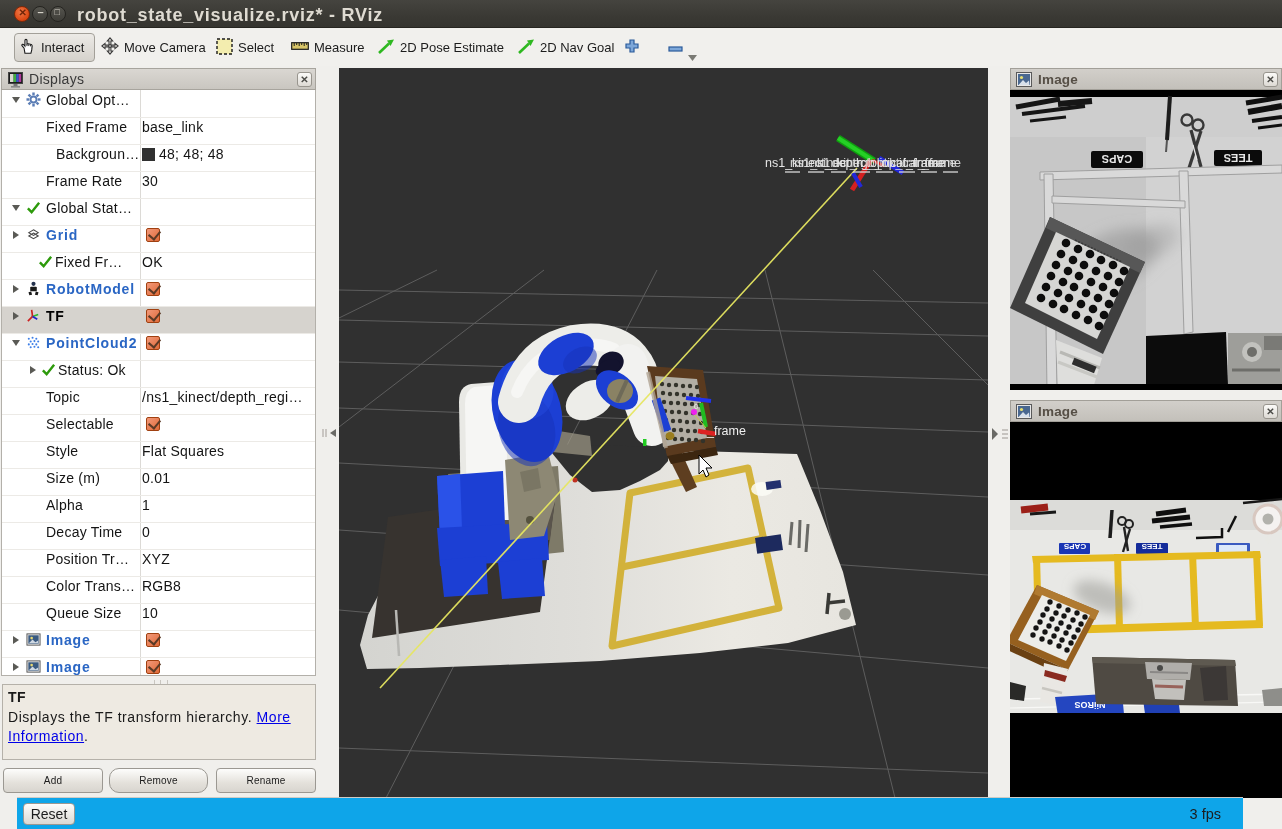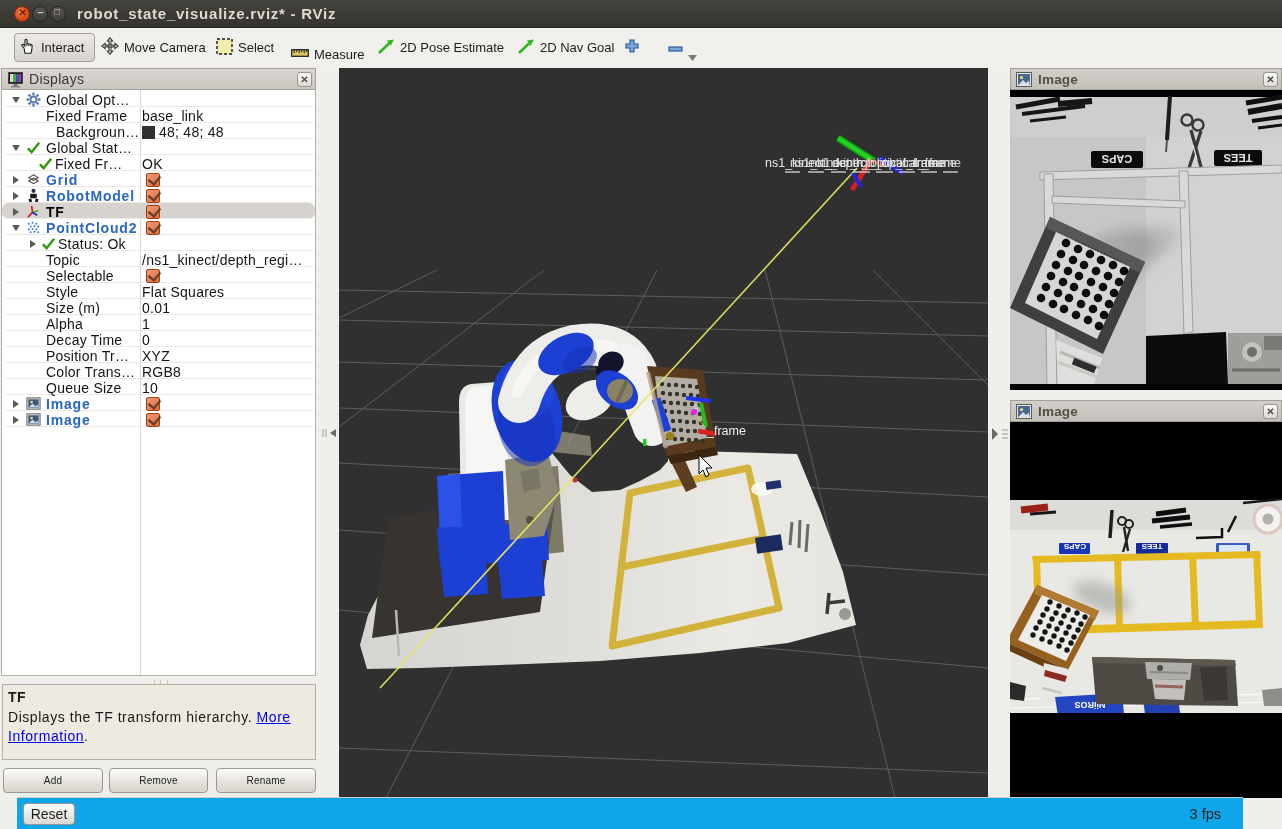--- a/index.html
+++ b/index.html
@@ -5,39 +5,39 @@
 * { margin:0; padding:0; box-sizing:border-box; }
 html,body { width:1282px; height:829px; overflow:hidden; font-family:"Liberation Sans", sans-serif; }
 body { position:relative; background:#f0efec; }
 #titlebar { position:absolute; left:0; top:0; width:1282px; height:28px;
   background:linear-gradient(#45443f,#3a3934 60%,#35342f); border-bottom:1px solid #262520; }
 .wbtn { position:absolute; top:6px; width:16px; height:16px; border-radius:50%; }
 #btn-close { left:14px; background:radial-gradient(circle at 40% 35%, #f07746, #d94612 70%); border:1px solid #802808; }
 #btn-min, #btn-max { background:linear-gradient(#55544e,#3e3d38); border:1px solid #24231f; }
 #btn-min { left:32px; } #btn-max { left:50px; }
 .wglyph { position:absolute; color:#d8d4cb; font-weight:bold; font-size:11px; }
-#title-text { position:absolute; left:77px; top:5px; color:#dfdbd2; font-weight:bold; font-size:15px; letter-spacing:0.75px; }
+#title-text { position:absolute; left:77px; top:5px; color:#dfdbd2; font-weight:bold; font-size:18px; letter-spacing:0.75px; }
 #toolbar { position:absolute; left:0; top:29px; width:1282px; height:37px; background:#f1f0ed; }
 .tbtn { position:absolute; top:4px; height:29px; display:flex; align-items:center; font-size:13px; color:#1c1c1c; }
 #b-interact { left:14px; width:81px; border:1px solid #a3a099; border-radius:4px;
   background:linear-gradient(#eceae6,#d5d2cc); padding-left:4px; }
 .ticon { display:inline-block; margin-right:5px; }
 #grip { position:absolute; left:3px; top:42px; width:7px; height:13px;
   border-left:2px dotted #c5c2bc; border-right:2px dotted #c5c2bc; }
 #displays { position:absolute; left:1px; top:68px; width:315px; }
 #d-header { position:absolute; left:0; top:0; width:315px; height:22px;
   background:linear-gradient(#dad7d2,#c9c6c0); border:1px solid #a7a49d;
   font-size:14px; color:#3a3a3a; line-height:21px; letter-spacing:0.3px; }
 #d-header .htxt { position:absolute; left:27px; top:0; }
 .closebox { position:absolute; top:3px; width:15px; height:15px; border:1px solid #98958e; border-radius:3px;
   background:linear-gradient(#fbfaf8,#dddad4); color:#4a4a46; font-size:10px; font-weight:bold;
   text-align:center; line-height:14px; }
 #d-tree { padding-top:1.4px; position:absolute; left:0; top:22px; width:315px; height:586px; background:#fff;
   border:1px solid #b3b0aa; border-top:none; font-size:14px; color:#141414; overflow:hidden; letter-spacing:0.25px; }
-.trow { position:relative; width:100%; height:16px; line-height:19.05px; white-space:nowrap; border-bottom:1px solid #eceae6; box-sizing:border-box;border-radius:6px; }
+.trow { position:relative; width:100%; height:27px; line-height:19.05px; white-space:nowrap; border-bottom:1px solid #eceae6; box-sizing:border-box; }
 .trow.sel { background:#d6d3ce; }
 .lbl { position:absolute; top:0; }
 .val { position:absolute; left:140px; top:0; }
 .colsep { position:absolute; left:138px; top:0; width:1px; height:586px; background:#dcdad6; }
 .bname { font-weight:bold; color:#2a66c4; letter-spacing:0.8px; }
 .kname { font-weight:bold; color:#000; letter-spacing:0.8px; }
 .arrow { position:absolute; top:6px; width:0; height:0; }
 .arr-d { border-left:4.5px solid transparent; border-right:4.5px solid transparent; border-top:6px solid #5a5a55; }
 .arr-r { border-top:4.5px solid transparent; border-bottom:4.5px solid transparent; border-left:6px solid #5a5a55; margin-top:-1px;}
 .cbx { position:absolute; left:144px; top:2px; width:14px; height:14px; border:1px solid #a04010; border-radius:2px;
@@ -91,21 +91,21 @@
           <g fill="#e8e6e2" stroke="#3a3a3a" stroke-width="1.2">
             <path d="M10 1 L13 4.5 L11 4.5 L11 8.7 L8.9 8.7 L8.9 4.5 L7 4.5 Z"></path>
             <path d="M10 19 L13 15.5 L11 15.5 L11 11.3 L8.9 11.3 L8.9 15.5 L7 15.5 Z"></path>
             <path d="M1 10 L4.5 7 L4.5 9 L8.7 9 L8.7 11 L4.5 11 L4.5 13 Z"></path>
             <path d="M19 10 L15.5 7 L15.5 9 L11.3 9 L11.3 11 L15.5 11 L15.5 13 Z"></path>
           </g>
         </svg></span>Move Camera</div>
   <div class="tbtn" style="left:216px;"><span class="ticon"><svg width="17" height="17" viewBox="0 0 17 17">
           <rect x="1" y="1" width="15" height="15" fill="#f3edaf" stroke="#1a1a1a" stroke-width="1.4" stroke-dasharray="3 2"></rect>
         </svg></span>Select</div>
-  <div class="tbtn" style="left:291px;align-items:flex-end;"><span class="ticon"><svg width="18" height="12" viewBox="0 0 18 12">
+  <div class="tbtn" style="left:291px;"><span class="ticon"><svg width="18" height="12" viewBox="0 0 18 12">
           <rect x="0.7" y="2.7" width="16.6" height="6.6" fill="#d8c568" stroke="#1a1a1a" stroke-width="1.2"></rect>
           <path d="M3.2 3 L3.2 6 M5.7 3 L5.7 5 M8.2 3 L8.2 6 M10.7 3 L10.7 5 M13.2 3 L13.2 6 M15.7 3 L15.7 5" stroke="#1a1a1a" stroke-width="1"></path>
         </svg></span>Measure</div>
   <div class="tbtn" style="left:378px;"><span class="ticon"><svg width="17" height="15" viewBox="0 0 17 15">
           <path d="M1 14 L11 4.5" stroke="#2eb820" stroke-width="2.6"></path>
           <path d="M9 1.5 L16 0.5 L12.5 7 Z" fill="#2eb820"></path>
         </svg></span>2D Pose Estimate</div>
   <div class="tbtn" style="left:518px;"><span class="ticon"><svg width="17" height="15" viewBox="0 0 17 15">
           <path d="M1 14 L11 4.5" stroke="#2eb820" stroke-width="2.6"></path>
           <path d="M9 1.5 L16 0.5 L12.5 7 Z" fill="#2eb820"></path>
@@ -164,46 +164,50 @@
       </div>
     <div class="trow">
         <span class="lbl" style="left:44px;">Fixed Frame</span>
         <span class="val">base_link</span>
       </div>
     <div class="trow">
         <span class="lbl" style="left:54px;">Backgroun…</span>
         <span class="val"><span style="display:inline-block;width:13px;height:13px;background:#303030;vertical-align:-2px;margin-right:4px;"></span>48; 48; 48</span>
       </div>
     <div class="trow">
+        <span class="lbl" style="left:44px;">Frame Rate</span>
+        <span class="val">30</span>
+      </div>
+    <div class="trow">
         <span class="arrow arr-d" style="left:10px;"></span>
         <span class="icon16" style="left:24px;">
       <svg width="15" height="15" viewBox="0 0 16 16">
             <path d="M2 9 L6 13 L14 3" fill="none" stroke="#2d9a0b" stroke-width="2.6"></path>
           </svg></span>
       <span class="lbl" style="left:44px;">Global Stat…</span>
-      </div>
-    <div class="trow">
-        <span class="icon16" style="left:36px;">
-      <svg width="15" height="15" viewBox="0 0 16 16">
-            <path d="M2 9 L6 13 L14 3" fill="none" stroke="#2d9a0b" stroke-width="2.6"></path>
-          </svg></span>
-      <span class="lbl" style="left:53px;">Fixed Fr…</span>
-        <span class="val">OK</span>
       </div>
     <div class="trow">
         <span class="arrow arr-r" style="left:11px;"></span>
         <span class="icon16" style="left:24px;">
       <svg width="15" height="15" viewBox="0 0 16 16">
             <g fill="none" stroke="#4a4a4a" stroke-width="1.2">
               <path d="M8 3 L13 6 L8 9 L3 6 Z"></path>
               <path d="M8 6.5 L13 9.5 L8 12.5 L3 9.5 Z"></path>
             </g>
           </svg></span>
       <span class="lbl bname" style="left:44px;">Grid</span>
         <span class="cbx"></span>
+      </div>
+    <div class="trow">
+        <span class="icon16" style="left:36px;">
+      <svg width="15" height="15" viewBox="0 0 16 16">
+            <path d="M2 9 L6 13 L14 3" fill="none" stroke="#2d9a0b" stroke-width="2.6"></path>
+          </svg></span>
+      <span class="lbl" style="left:53px;">Fixed Fr…</span>
+        <span class="val">OK</span>
       </div>
     <div class="trow">
         <span class="arrow arr-r" style="left:11px;"></span>
         <span class="icon16" style="left:24px;">
       <svg width="15" height="15" viewBox="0 0 16 16">
             <circle cx="8" cy="3" r="2.2" fill="#24324e"></circle>
             <rect x="4.5" y="6" width="7" height="5" rx="1" fill="#1a1a1a"></rect>
             <rect x="3" y="11.5" width="3" height="3.5" fill="#1a1a1a" transform="rotate(-15 4.5 13)"></rect>
             <rect x="10" y="11.5" width="3" height="3.5" fill="#1a1a1a" transform="rotate(15 11.5 13)"></rect>
           </svg></span>
@@ -311,21 +315,21 @@
             <circle cx="6" cy="6.5" r="1.4" fill="#e8d870"></circle>
             <path d="M3 12 L7 8 L10 11 L13 9 L13 12 Z" fill="#cfd8e2"></path>
           </svg></span>
       <span class="lbl bname" style="left:44px;">Image</span>
         <span class="cbx"></span>
       </div>
   </div>
   <div id="d-split"></div>
   <div id="d-desc"><b>TF</b><br>Displays the TF transform hierarchy. <a href="#">More Information</a>.</div>
   <div class="pbtn" style="left:2px;width:100px;">Add</div>
-  <div class="pbtn" style="left:108px;width:99px;">Remove</div>
+  <div class="pbtn" style="left:108px;width:99px;border-radius:10px;">Remove</div>
   <div class="pbtn" style="left:215px;width:100px;">Rename</div>
 </div>
 <div id="view3d">
 <svg width="649" height="730" viewBox="339 68 649 730">
 <defs>
         <linearGradient id="tbl" x1="0" y1="0" x2="1" y2="0">
           <stop offset="0" stop-color="#d4d4d0"></stop>
           <stop offset="0.45" stop-color="#dfdeda"></stop>
           <stop offset="0.75" stop-color="#ebe9e3"></stop>
           <stop offset="1" stop-color="#e7e5df"></stop>

